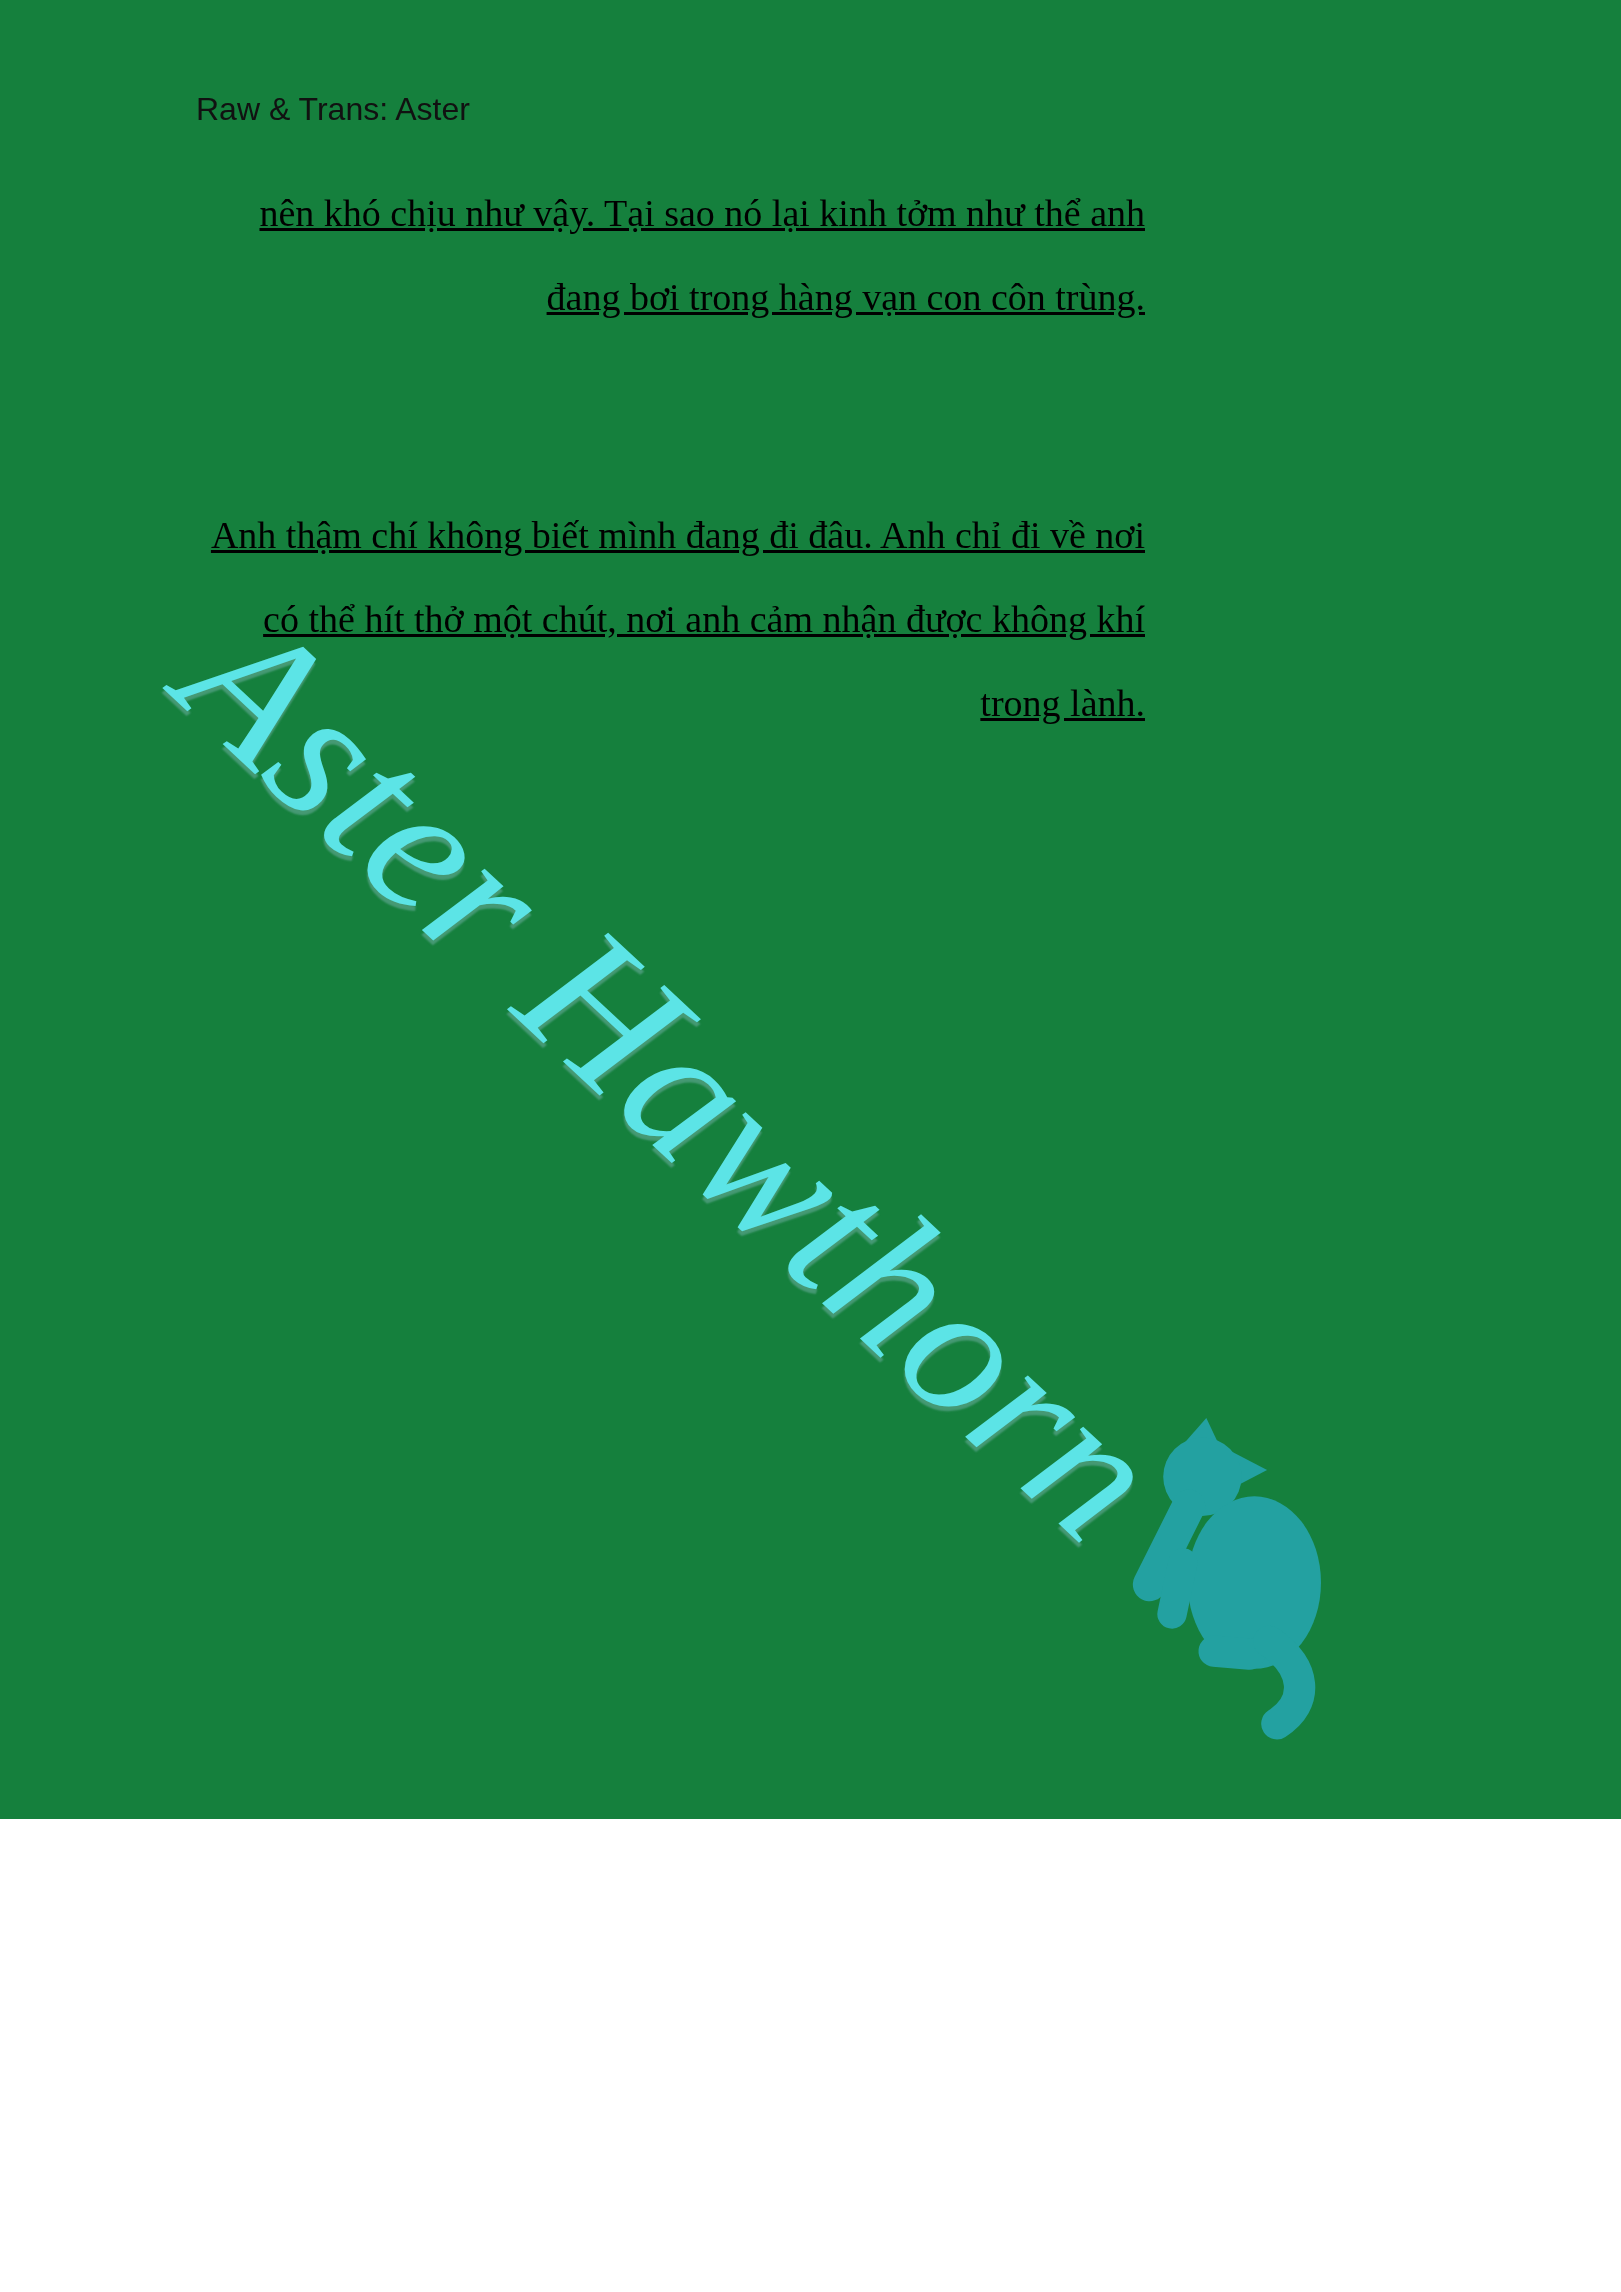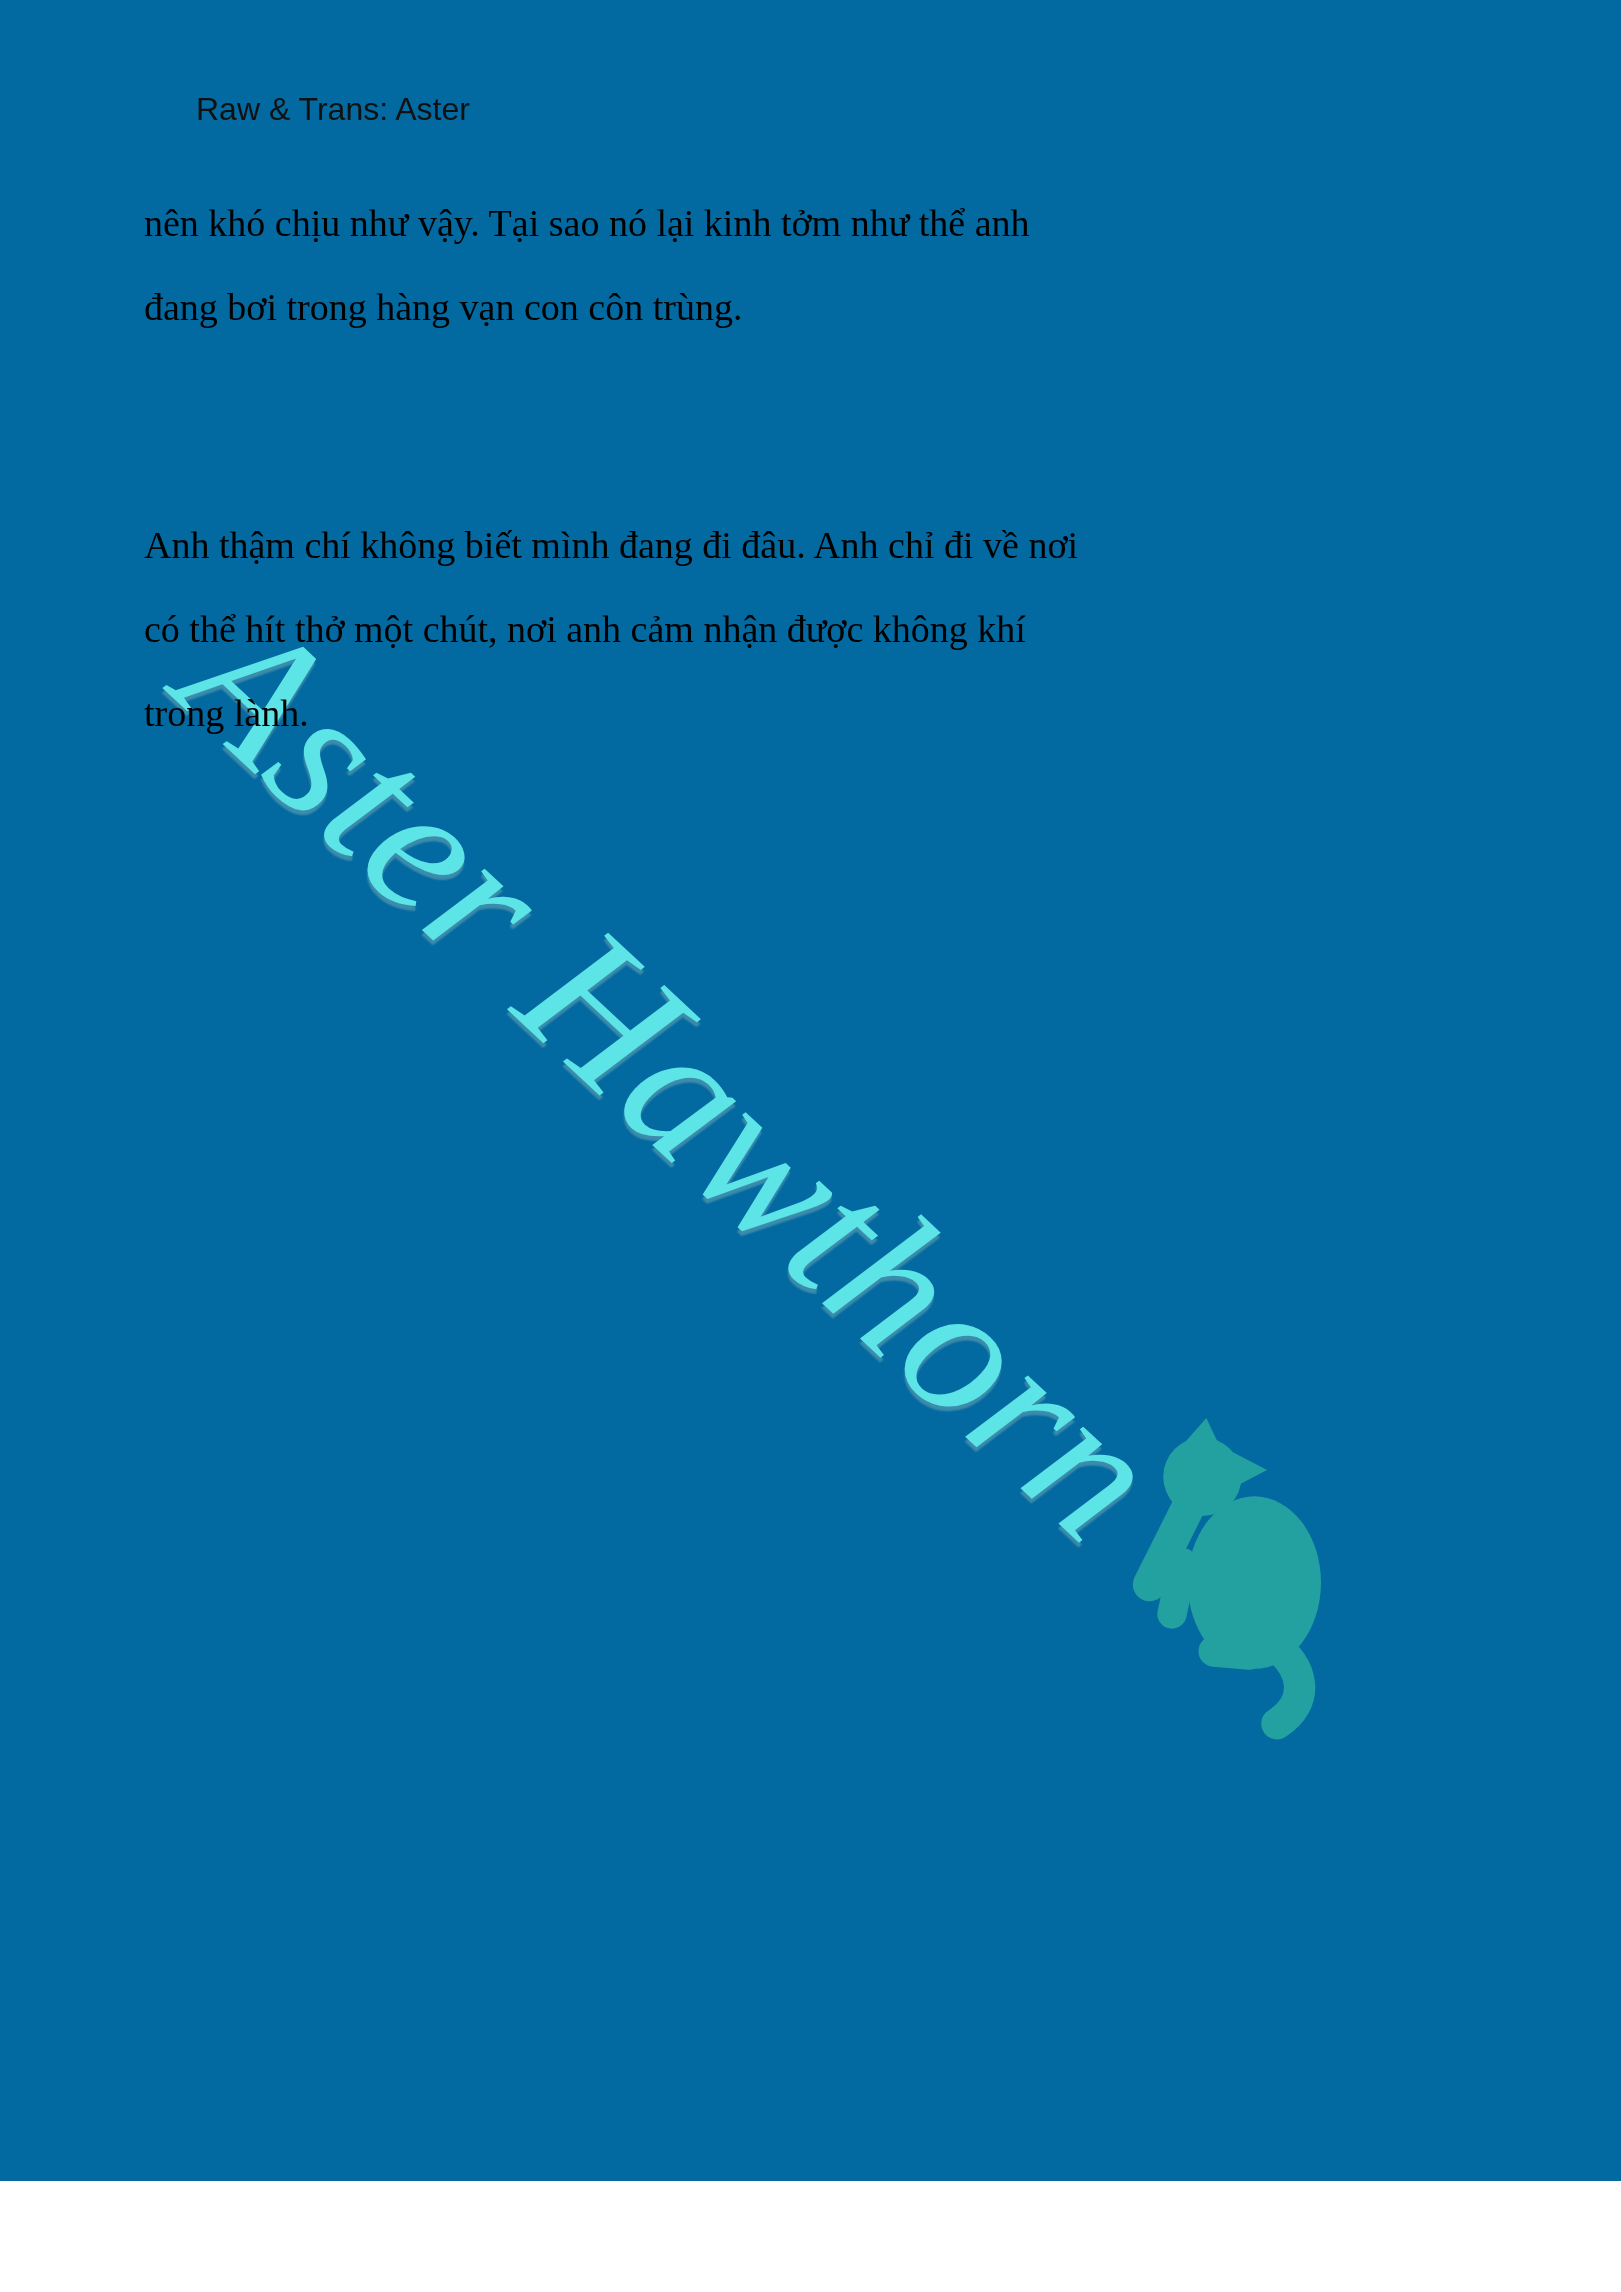--- a/index.html
+++ b/index.html
@@ -3,22 +3,22 @@
 <meta charset="utf-8">
 <style>
   html, body {
     margin: 0;
     padding: 0;
     background: #ffffff;
   }
   .page {
     position: relative;
     width: 1621px;
-    height: 2181px;
-    background: #0369a1;
+    height: 1819px;
+    background: #15803d;
     overflow: hidden;
     font-family: "Liberation Serif", serif;
   }
   .credit-line {
     position: absolute;
     left: 196px;
     top: 90px;
     font-family: "Liberation Sans", sans-serif;
     font-size: 32px;
     line-height: 39px;
@@ -44,26 +44,27 @@
     user-select: none;
   }
   .content {
     position: absolute;
     left: 130px;
     top: 167px;
     width: 1019px;
     z-index: 1;
   }
   .para {
-    margin: 14px;
+    margin: 4px;
     font-size: 38px;
     line-height: 84px;
     color: #000000;
     white-space: pre-line; 
-    text-align: left;
+    text-align: right;
+    text-decoration: underline;
   }
   .para.gap-1 { margin-top: 152px; }
   .para.gap-2 { margin-top: 154px; }
   .para.gap-3 { margin-top: 153px; }
   .para.gap-4 { margin-top: 138px; }
   .para.gap-5 { margin-top: 144px; }
   .para.italic { font-style: italic; }
   .cat {
     position: absolute;
     left: 1122px;

